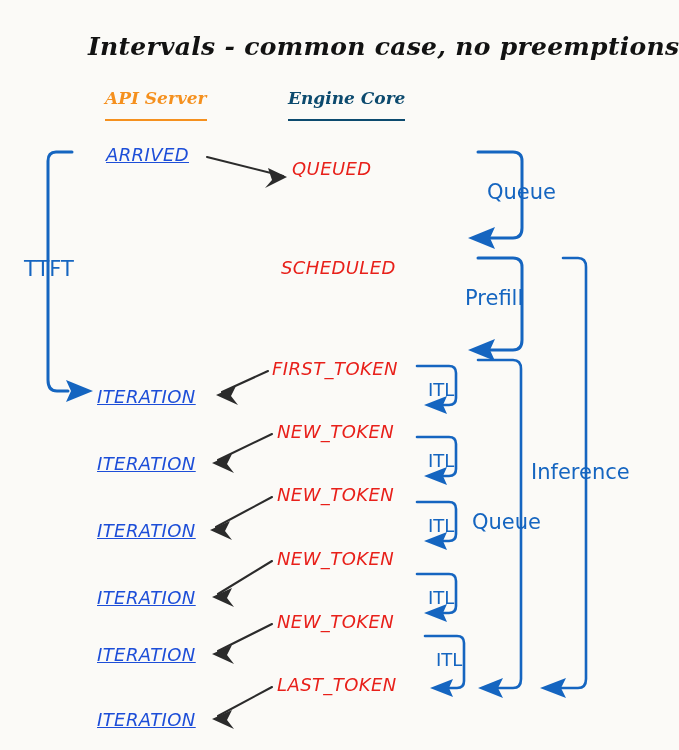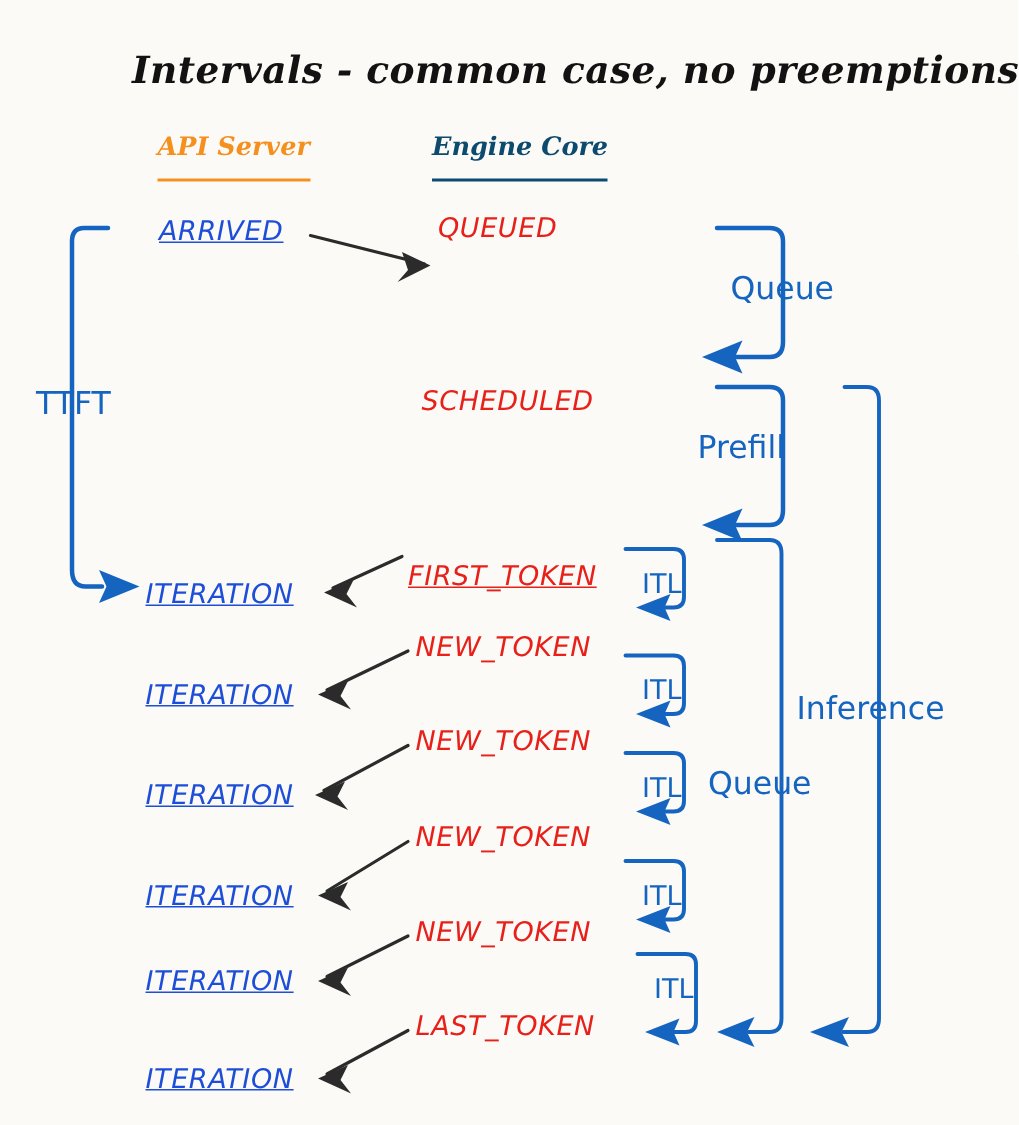--- a/index.html
+++ b/index.html
@@ -93,25 +93,25 @@
   <div class="state api" style="left:97px; top:455px;">ITERATION</div>
 
   <div class="state api" style="left:97px; top:522px;">ITERATION</div>
 
   <div class="state api" style="left:97px; top:589px;">ITERATION</div>
 
   <div class="state api" style="left:97px; top:646px;">ITERATION</div>
 
   <div class="state api" style="left:97px; top:711px;">ITERATION</div>
 
-  <div class="state core" style="left:292px; top:144px;">QUEUED</div>
+  <div class="state core" style="left:292px; top:160px;">QUEUED</div>
 
   <div class="state core" style="left:281px; top:259px;">SCHEDULED</div>
 
-  <div class="state core" style="left:272px; top:376px;text-decoration:underline;">FIRST_TOKEN</div>
+  <div class="state core" style="left:272px; top:360px;">FIRST_TOKEN</div>
 
   <div class="state core" style="left:277px; top:423px;">NEW_TOKEN</div>
 
   <div class="state core" style="left:277px; top:486px;">NEW_TOKEN</div>
 
   <div class="state core" style="left:277px; top:550px;">NEW_TOKEN</div>
 
   <div class="state core" style="left:277px; top:613px;">NEW_TOKEN</div>
 
   <div class="state core" style="left:277px; top:676px;">LAST_TOKEN</div>

